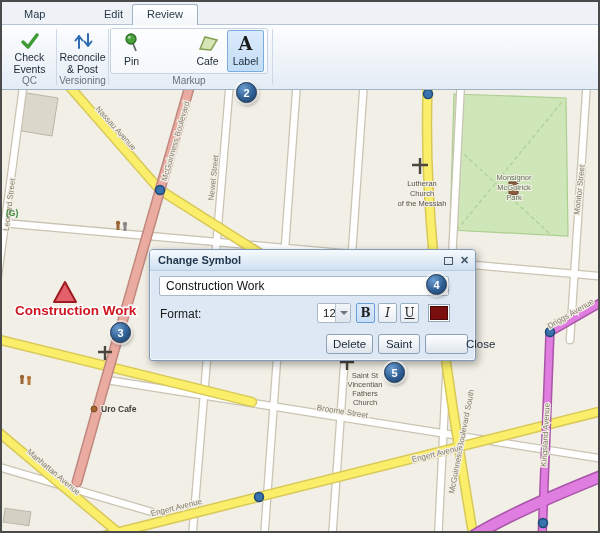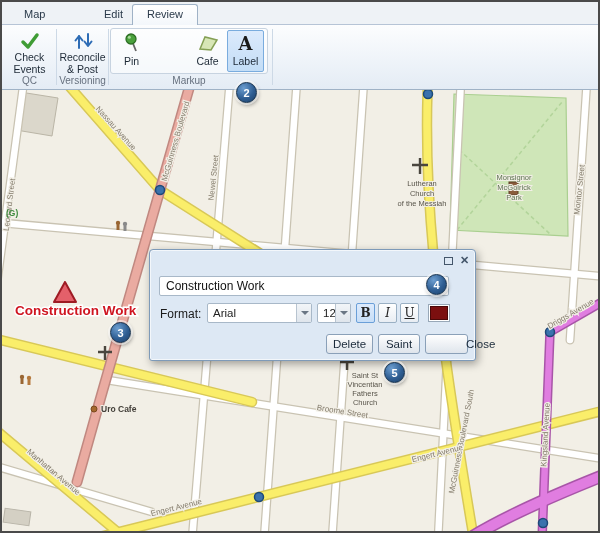--- a/index.html
+++ b/index.html
@@ -255,34 +255,33 @@
       <text class="poi-label" x="363" y="297">Vincentian</text>
       <text class="poi-label" x="363" y="306">Fathers</text>
       <text class="poi-label" x="363" y="315">Church</text>
 
       <polygon points="63,192 52,212 74,212" fill="#e4606a" stroke="#9e1b24" stroke-width="2" stroke-linejoin="round"></polygon>
       <text class="marker-label" x="13" y="225">Construction Work</text>
     </svg>
   </div>
 
   <div class="dialog">
+    <div class="dialog-title">
+      <span>Change Symbol</span>
+    </div>
     <div class="win-btn" style="right:20px;">
       <span class="max-box"></span>
     </div>
     <div class="win-btn" style="right:4px;">
       <span class="close-x">✕</span>
     </div>
 
     <input class="sym-input" type="text" value="Construction Work" style="">
 
     <span class="fmt-label">Format:</span>
-    <div class="combo" style="left:57px; width:105px;">
-      <span>Arial</span>
-      <span class="arrow"></span>
-    </div>
     <div class="combo" style="left:167px; width:34px;">
       <span>12</span>
       <span class="arrow"></span>
     </div>
     <div class="style-btn bold" style="left:206px;">B</div>
     <div class="style-btn italic" style="left:228px;">I</div>
     <div class="style-btn under" style="left:250px;">U</div>
     <div class="swatch">
       <div class="swatch-inner" style="background:#7b0f0f"></div>
     </div>

